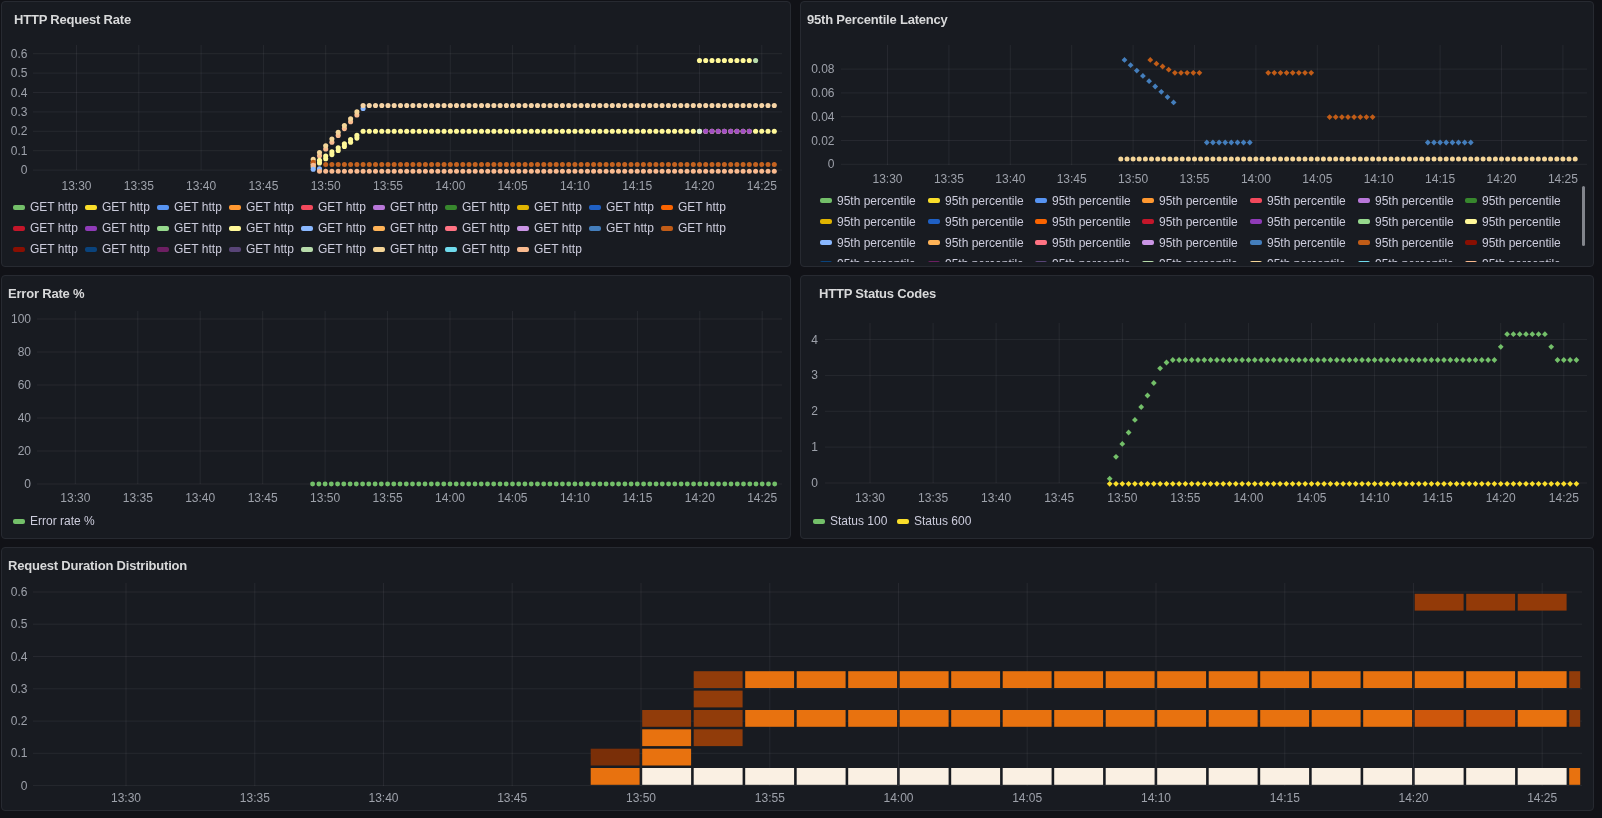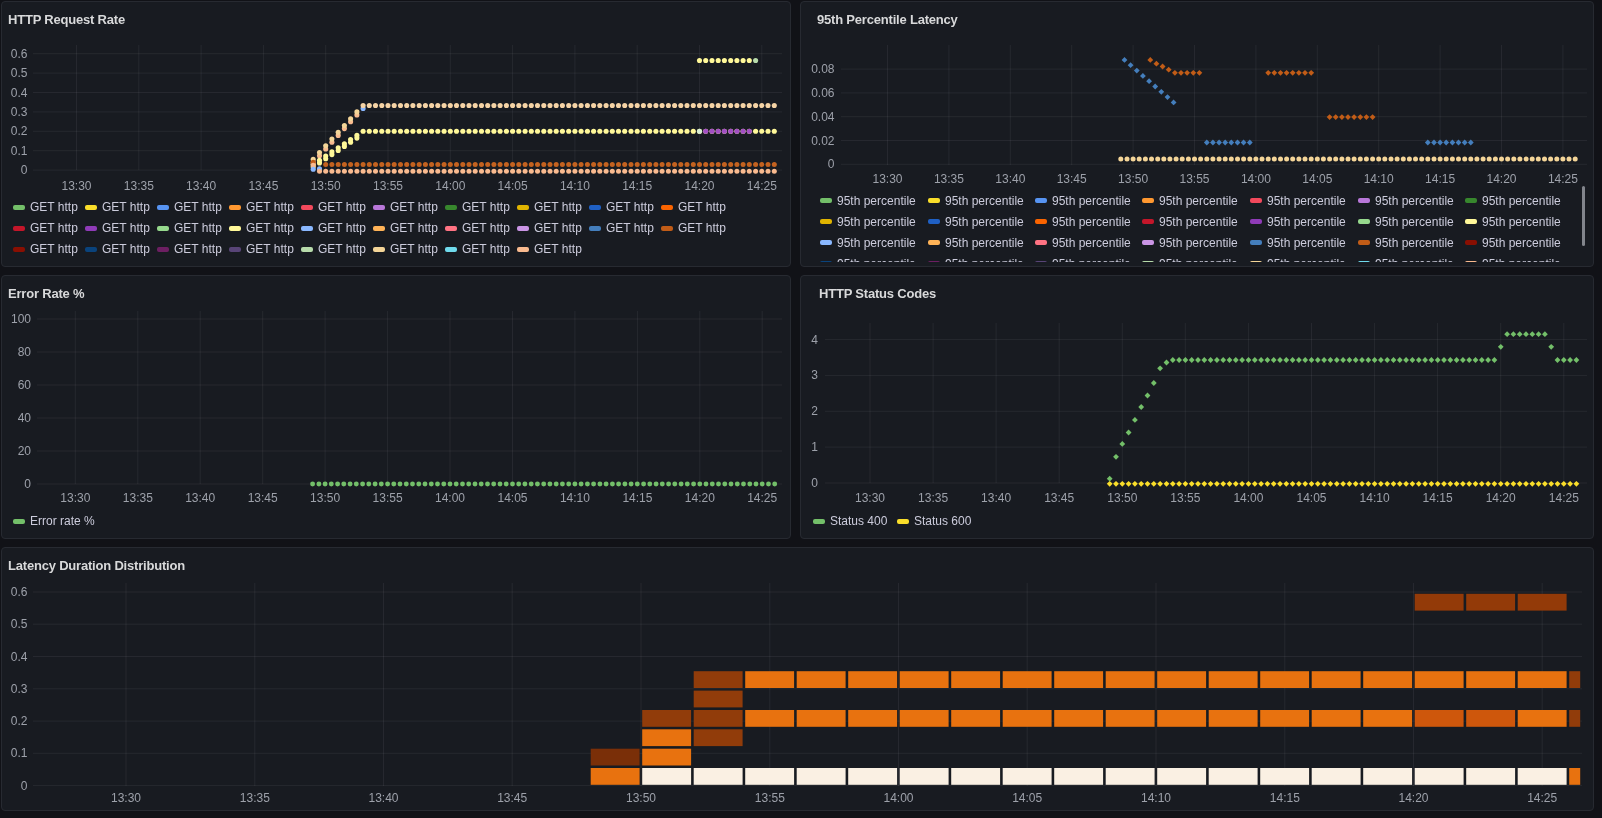--- a/index.html
+++ b/index.html
@@ -1,14 +1,14 @@
 <!DOCTYPE html>
 <html><head><meta charset="utf-8"><style>html,body{margin:0;padding:0;background:#111217;width:1602px;height:818px;overflow:hidden;}*{box-sizing:border-box;font-family:"Liberation Sans",sans-serif;}.panel{position:absolute;background:#181b21;border:1px solid #272a31;border-radius:4px;overflow:hidden;}.ptitle{position:absolute;font-size:13px;font-weight:bold;color:#d8d9da;letter-spacing:-0.2px;top:10px;}svg{position:absolute;left:0;top:0;}text{font-family:"Liberation Sans",sans-serif;}</style></head><body>
 <div class="panel" style="left:1px;top:1px;width:790px;height:266px">
-    <div class="ptitle" style="left:6px">HTTP Request Rate</div>
+    <div class="ptitle" style="left:12px">HTTP Request Rate</div>
     <svg width="790" height="266" viewBox="0 0 790 266">
       <line x1="31.0" y1="168.1" x2="780.0" y2="168.1" stroke="rgba(204,204,220,0.08)" stroke-width="1"></line>
       <text x="25.5" y="172.1" text-anchor="end" font-size="12" fill="#9da1aa" font-weight="normal">0</text>
       <line x1="31.0" y1="148.7" x2="780.0" y2="148.7" stroke="rgba(204,204,220,0.08)" stroke-width="1"></line>
       <text x="25.5" y="152.7" text-anchor="end" font-size="12" fill="#9da1aa" font-weight="normal">0.1</text>
       <line x1="31.0" y1="129.3" x2="780.0" y2="129.3" stroke="rgba(204,204,220,0.08)" stroke-width="1"></line>
       <text x="25.5" y="133.3" text-anchor="end" font-size="12" fill="#9da1aa" font-weight="normal">0.2</text>
       <line x1="31.0" y1="109.9" x2="780.0" y2="109.9" stroke="rgba(204,204,220,0.08)" stroke-width="1"></line>
       <text x="25.5" y="113.9" text-anchor="end" font-size="12" fill="#9da1aa" font-weight="normal">0.3</text>
       <line x1="31.0" y1="90.5" x2="780.0" y2="90.5" stroke="rgba(204,204,220,0.08)" stroke-width="1"></line>
@@ -430,21 +430,21 @@
     <div style="position:absolute;left:299px;top:244.5px;width:12px;height:5px;border-radius:2px;background:#B7DBAB"></div>
     <div style="position:absolute;left:316px;top:239.0px;font-size:12px;line-height:16px;color:#ccccdc;white-space:nowrap">GET http</div>
     <div style="position:absolute;left:371px;top:244.5px;width:12px;height:5px;border-radius:2px;background:#F4D598"></div>
     <div style="position:absolute;left:388px;top:239.0px;font-size:12px;line-height:16px;color:#ccccdc;white-space:nowrap">GET http</div>
     <div style="position:absolute;left:443px;top:244.5px;width:12px;height:5px;border-radius:2px;background:#70DBED"></div>
     <div style="position:absolute;left:460px;top:239.0px;font-size:12px;line-height:16px;color:#ccccdc;white-space:nowrap">GET http</div>
     <div style="position:absolute;left:515px;top:244.5px;width:12px;height:5px;border-radius:2px;background:#F9BA8F"></div>
     <div style="position:absolute;left:532px;top:239.0px;font-size:12px;line-height:16px;color:#ccccdc;white-space:nowrap">GET http</div>
   </div>
 <div class="panel" style="left:800px;top:1px;width:794px;height:266px">
-    <div class="ptitle" style="left:16px">95th Percentile Latency</div>
+    <div class="ptitle" style="left:6px">95th Percentile Latency</div>
     <svg width="794" height="266" viewBox="0 0 794 266">
       <line x1="40.0" y1="162.3" x2="786.0" y2="162.3" stroke="rgba(204,204,220,0.08)" stroke-width="1"></line>
       <text x="33.5" y="166.3" text-anchor="end" font-size="12" fill="#9da1aa" font-weight="normal">0</text>
       <line x1="40.0" y1="138.5" x2="786.0" y2="138.5" stroke="rgba(204,204,220,0.08)" stroke-width="1"></line>
       <text x="33.5" y="142.5" text-anchor="end" font-size="12" fill="#9da1aa" font-weight="normal">0.02</text>
       <line x1="40.0" y1="114.7" x2="786.0" y2="114.7" stroke="rgba(204,204,220,0.08)" stroke-width="1"></line>
       <text x="33.5" y="118.7" text-anchor="end" font-size="12" fill="#9da1aa" font-weight="normal">0.04</text>
       <line x1="40.0" y1="90.9" x2="786.0" y2="90.9" stroke="rgba(204,204,220,0.08)" stroke-width="1"></line>
       <text x="33.5" y="94.9" text-anchor="end" font-size="12" fill="#9da1aa" font-weight="normal">0.06</text>
       <line x1="40.0" y1="67.1" x2="786.0" y2="67.1" stroke="rgba(204,204,220,0.08)" stroke-width="1"></line>
@@ -959,26 +959,26 @@
       <path d="M728.4 207.8L731.3 204.9L734.2 207.8L731.3 210.7Z" fill="#FADE2A"></path>
       <path d="M734.7 207.8L737.6 204.9L740.5 207.8L737.6 210.7Z" fill="#FADE2A"></path>
       <path d="M741.0 207.8L743.9 204.9L746.8 207.8L743.9 210.7Z" fill="#FADE2A"></path>
       <path d="M747.3 207.8L750.2 204.9L753.1 207.8L750.2 210.7Z" fill="#FADE2A"></path>
       <path d="M753.6 207.8L756.5 204.9L759.4 207.8L756.5 210.7Z" fill="#FADE2A"></path>
       <path d="M759.9 207.8L762.8 204.9L765.7 207.8L762.8 210.7Z" fill="#FADE2A"></path>
       <path d="M766.2 207.8L769.1 204.9L772.0 207.8L769.1 210.7Z" fill="#FADE2A"></path>
       <path d="M772.5 207.8L775.4 204.9L778.3 207.8L775.4 210.7Z" fill="#FADE2A"></path>
     </svg>
     <div style="position:absolute;left:12px;top:242.5px;width:12px;height:5px;border-radius:2px;background:#73BF69"></div>
-    <div style="position:absolute;left:29px;top:237.0px;font-size:12px;line-height:16px;color:#ccccdc;white-space:nowrap">Status 400</div>
+    <div style="position:absolute;left:29px;top:237.0px;font-size:12px;line-height:16px;color:#ccccdc;white-space:nowrap">Status 100</div>
     <div style="position:absolute;left:96px;top:242.5px;width:12px;height:5px;border-radius:2px;background:#FADE2A"></div>
     <div style="position:absolute;left:113px;top:237.0px;font-size:12px;line-height:16px;color:#ccccdc;white-space:nowrap">Status 600</div>
   </div>
 <div class="panel" style="left:1px;top:547px;width:1593px;height:264px">
-    <div class="ptitle" style="left:6px">Latency Duration Distribution</div>
+    <div class="ptitle" style="left:6px">Request Duration Distribution</div>
     <svg width="1593" height="264" viewBox="0 0 1593 264">
       <line x1="31.0" y1="237.6" x2="1580.0" y2="237.6" stroke="rgba(204,204,220,0.08)" stroke-width="1"></line>
       <text x="25.5" y="241.6" text-anchor="end" font-size="12" fill="#9da1aa" font-weight="normal">0</text>
       <line x1="31.0" y1="205.3" x2="1580.0" y2="205.3" stroke="rgba(204,204,220,0.08)" stroke-width="1"></line>
       <text x="25.5" y="209.3" text-anchor="end" font-size="12" fill="#9da1aa" font-weight="normal">0.1</text>
       <line x1="31.0" y1="173.1" x2="1580.0" y2="173.1" stroke="rgba(204,204,220,0.08)" stroke-width="1"></line>
       <text x="25.5" y="177.1" text-anchor="end" font-size="12" fill="#9da1aa" font-weight="normal">0.2</text>
       <line x1="31.0" y1="140.8" x2="1580.0" y2="140.8" stroke="rgba(204,204,220,0.08)" stroke-width="1"></line>
       <text x="25.5" y="144.8" text-anchor="end" font-size="12" fill="#9da1aa" font-weight="normal">0.3</text>
       <line x1="31.0" y1="108.5" x2="1580.0" y2="108.5" stroke="rgba(204,204,220,0.08)" stroke-width="1"></line>

